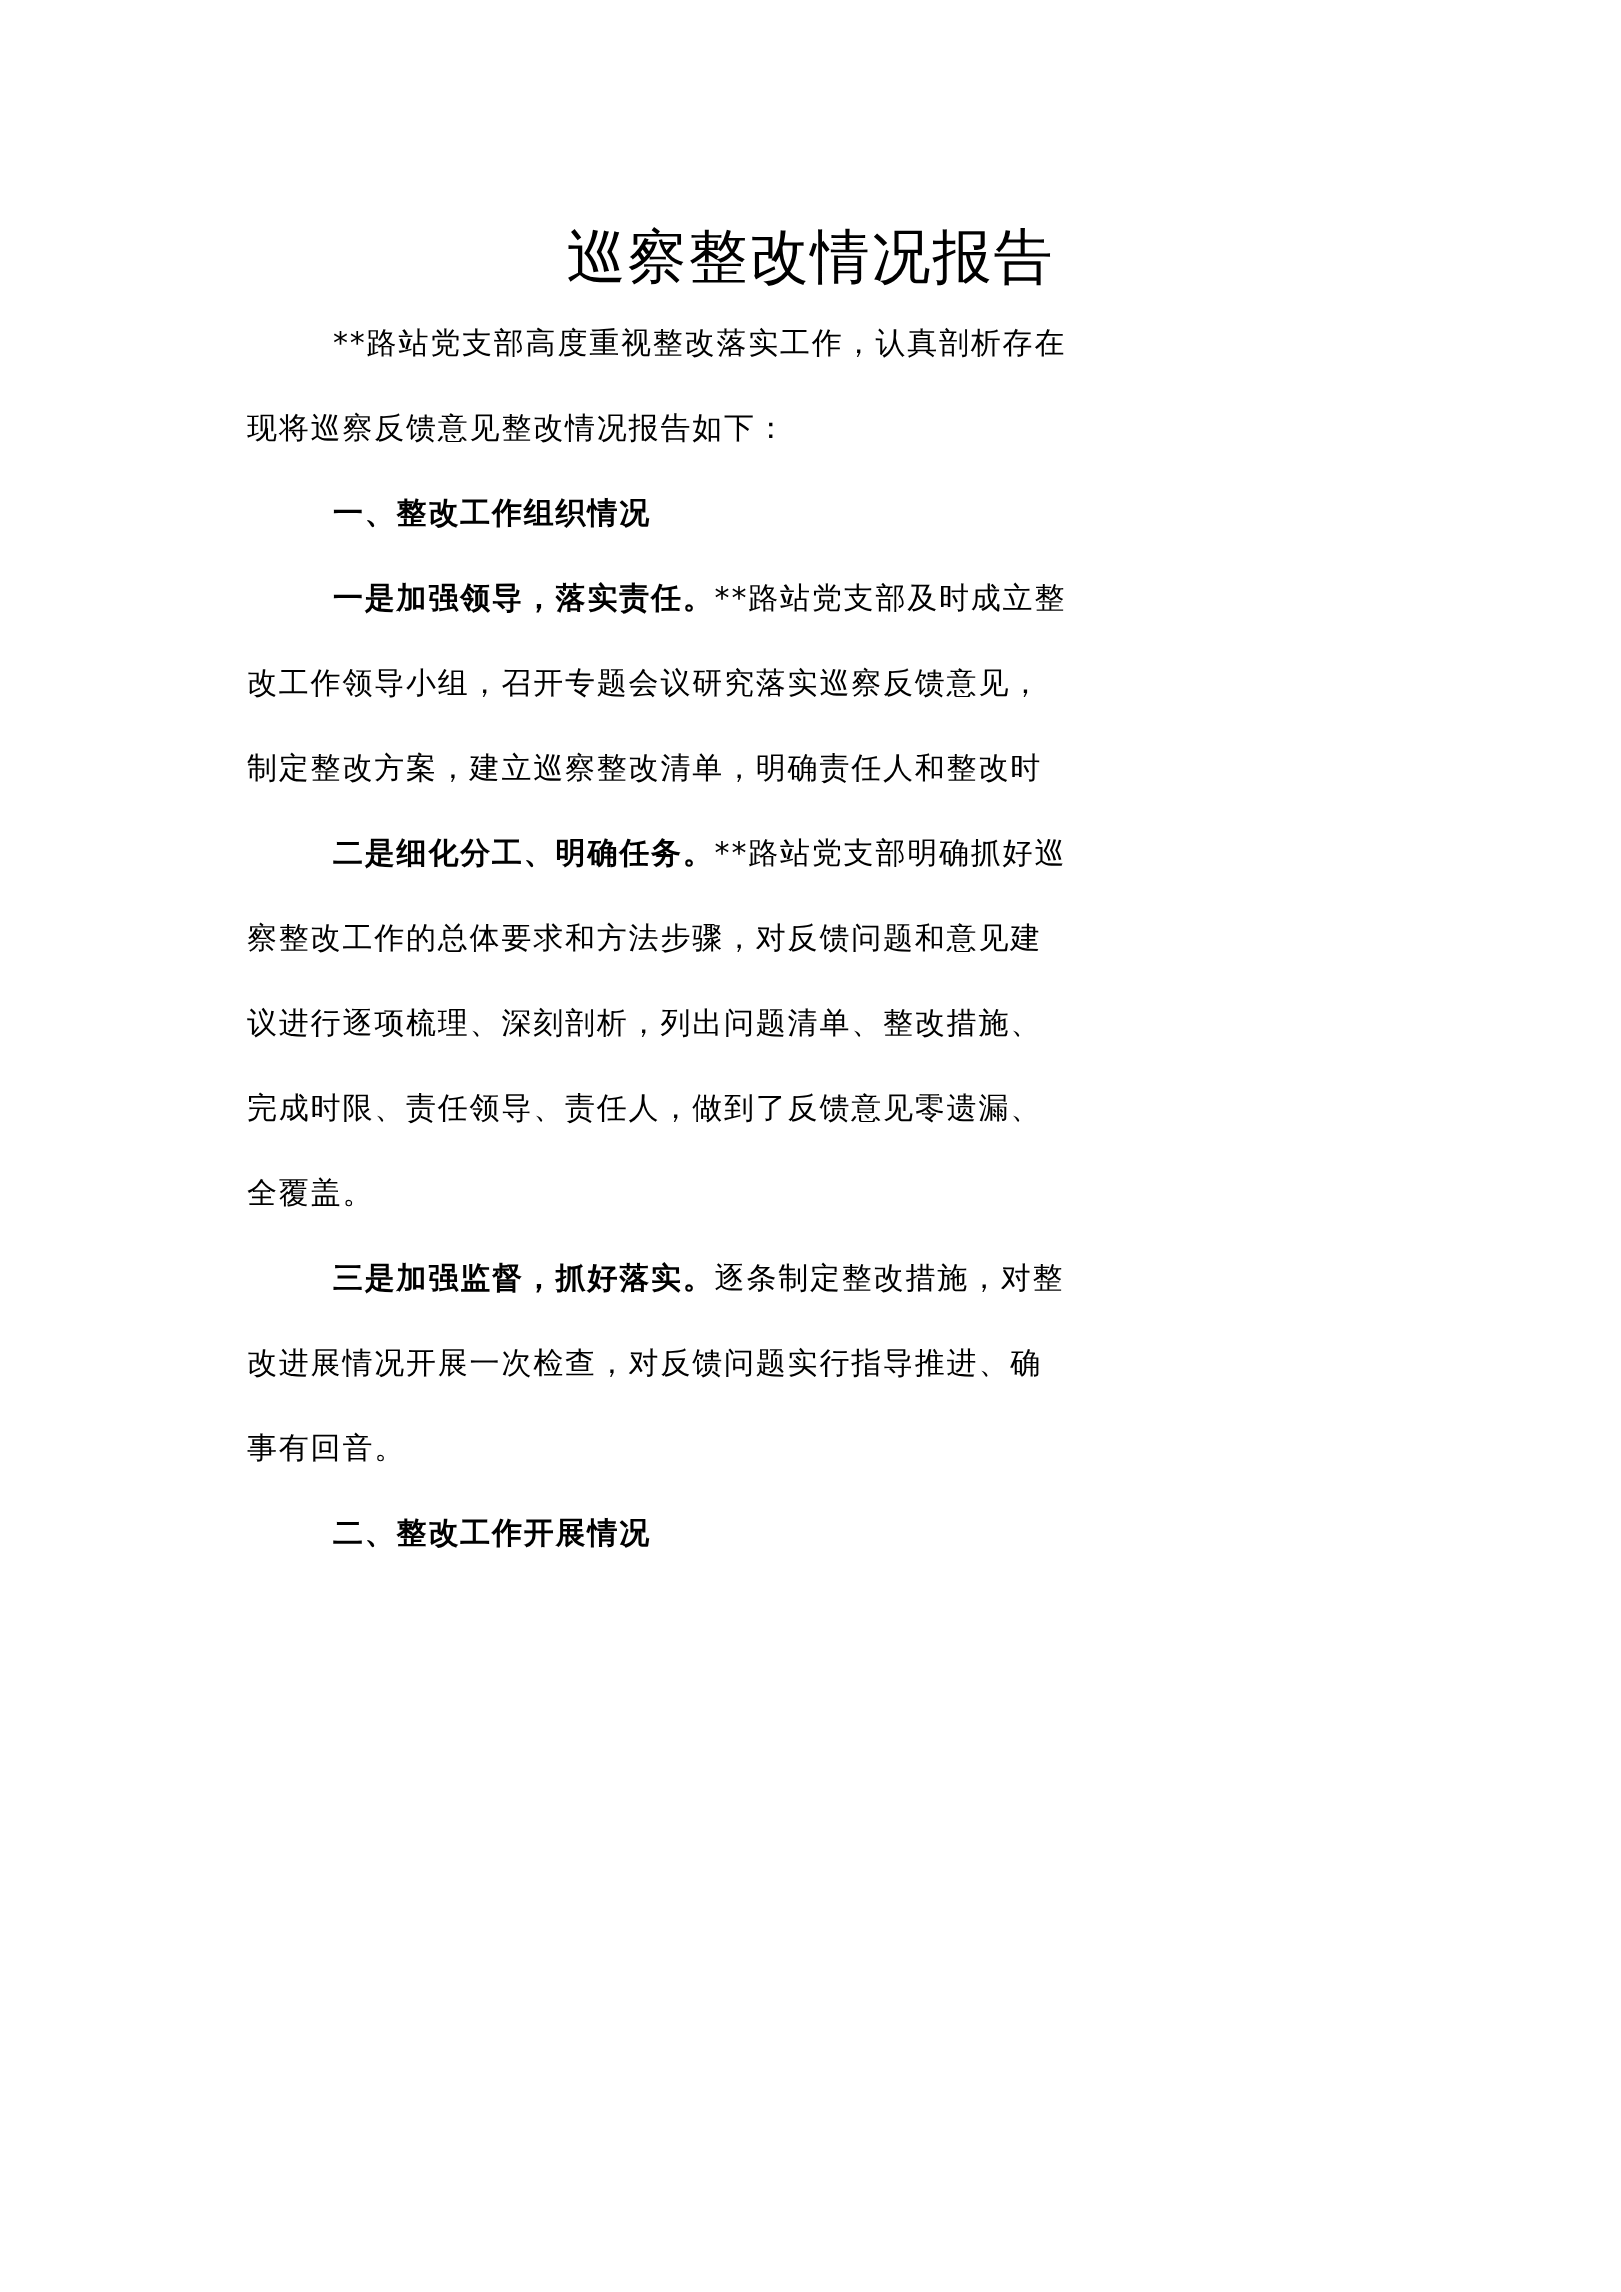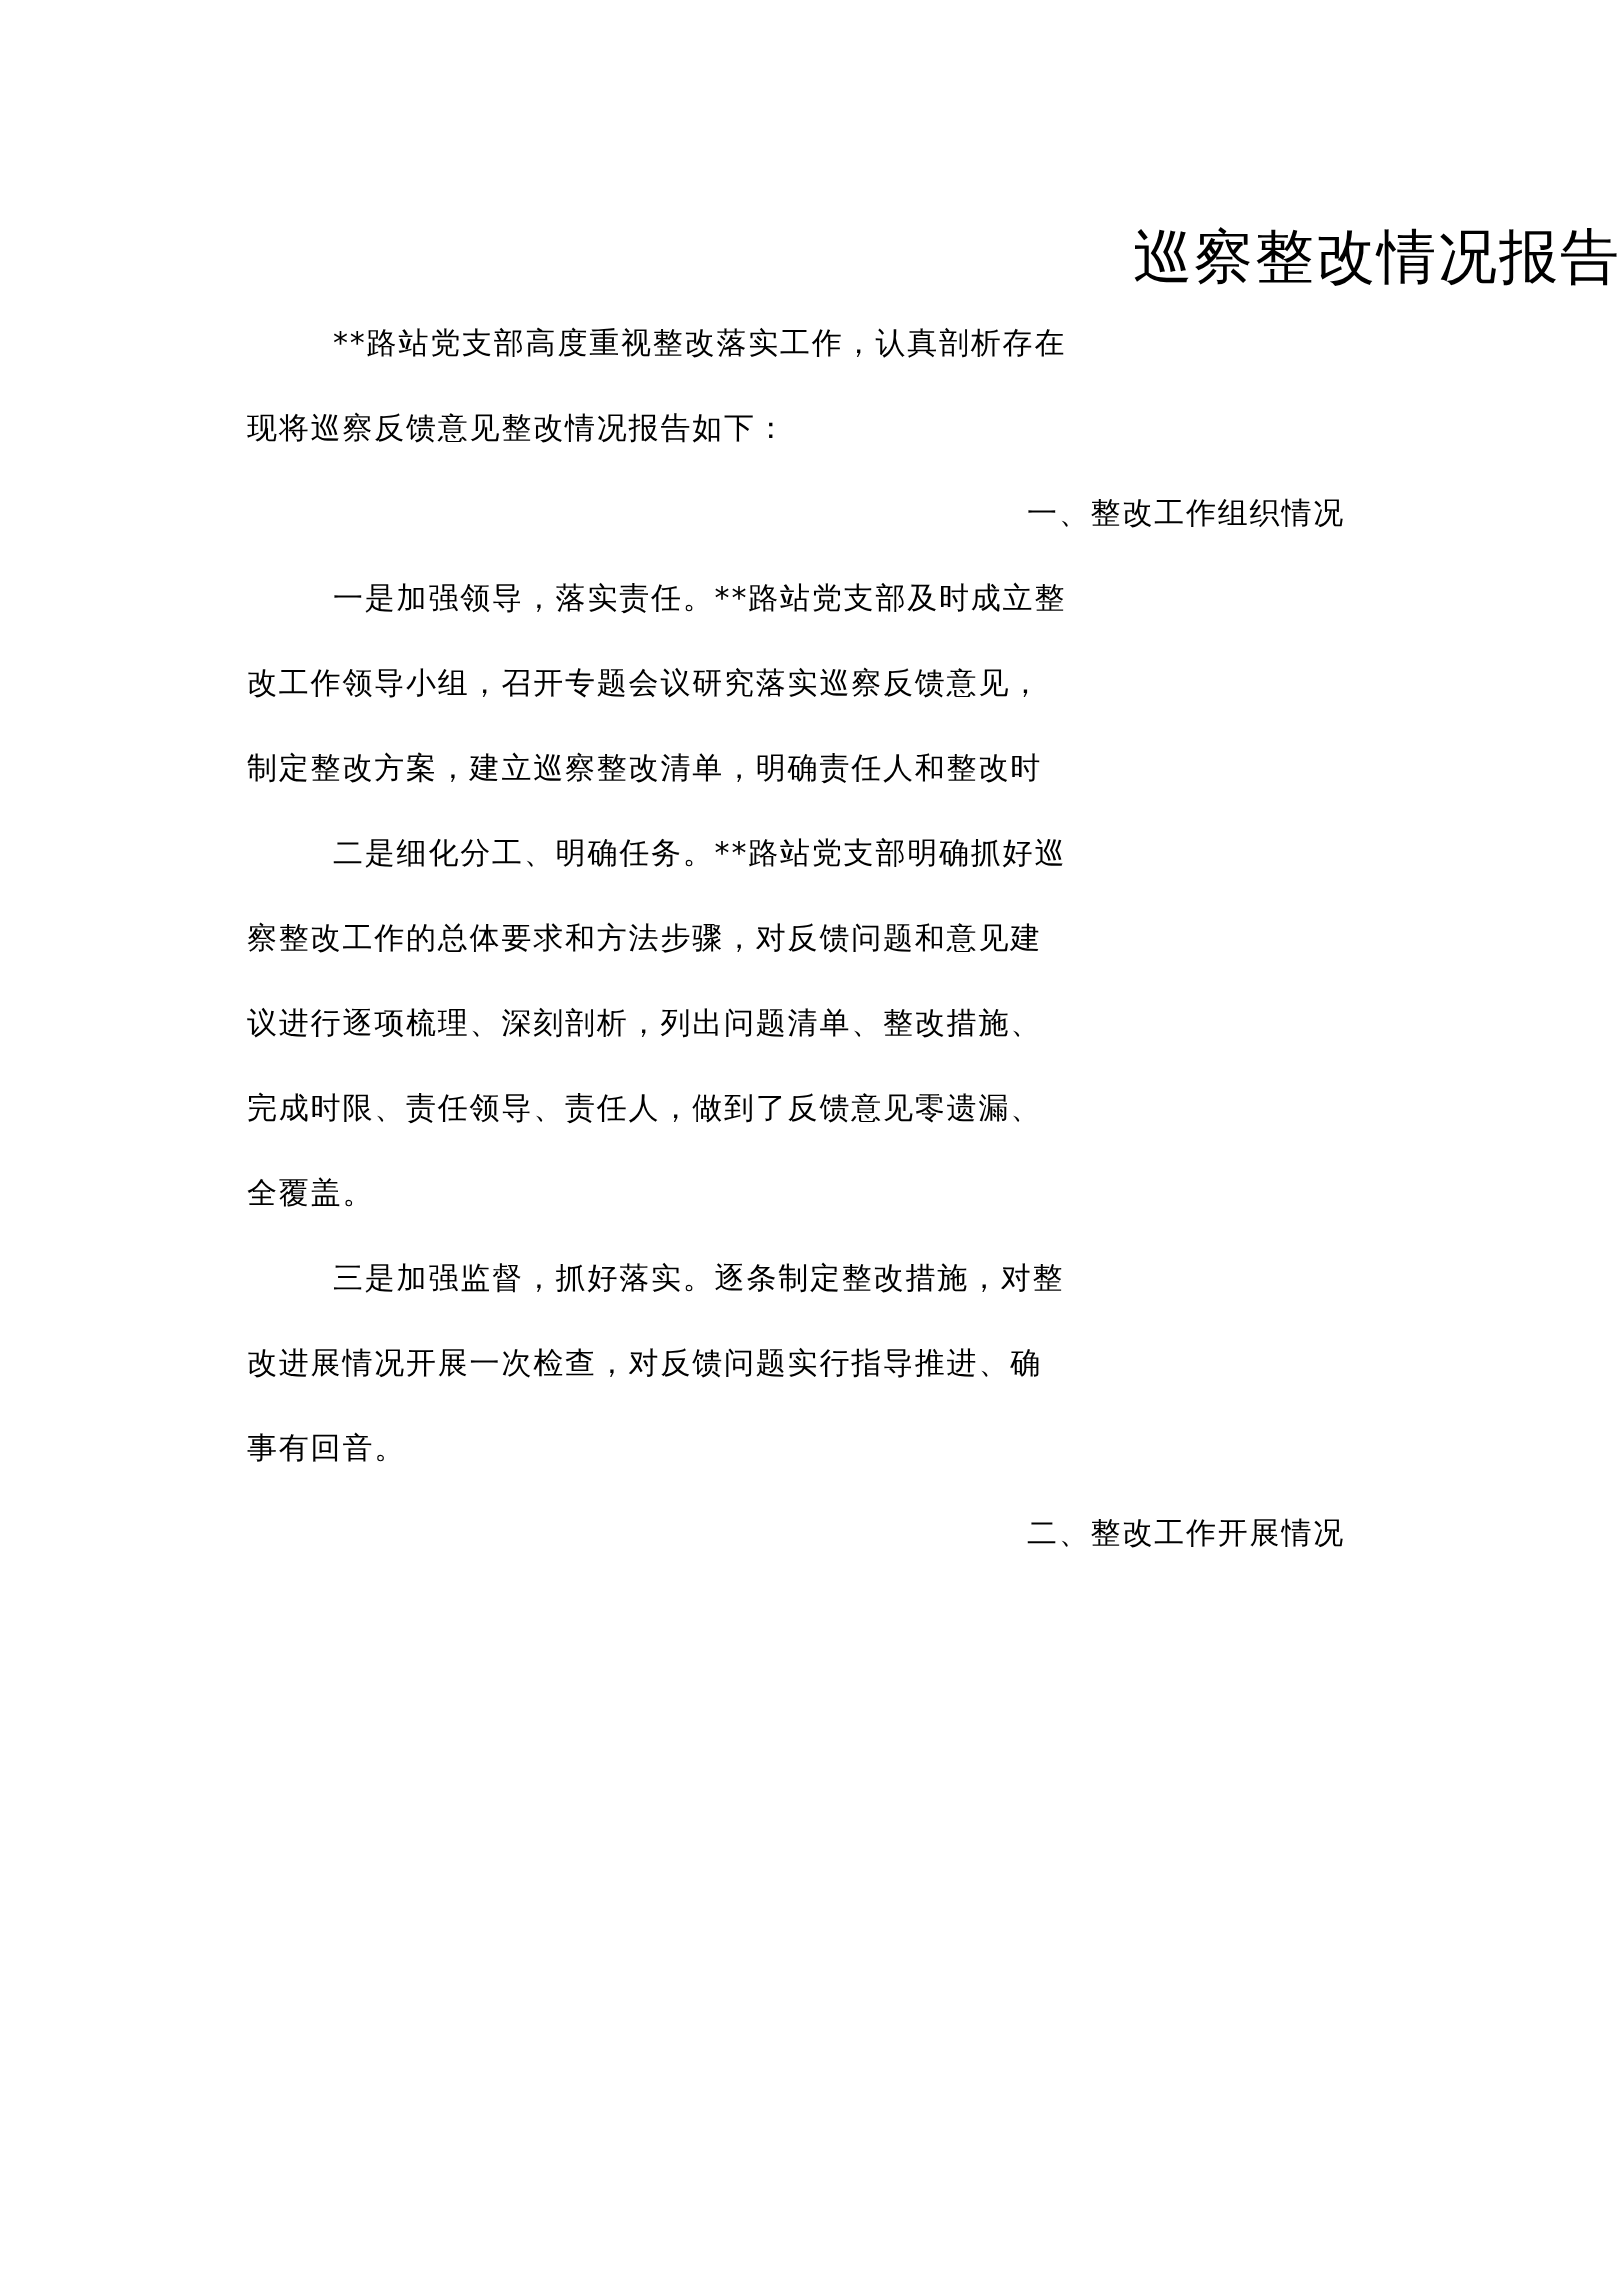--- a/index.html
+++ b/index.html
@@ -21,21 +21,21 @@
       top: 0;
       width: 1621px;
       height: 2293px;
       background: #ffffff;
     }
     .title {
       position: absolute;
       left: 0;
       width: 1621px;
       top: 218px;
-      text-align: right;
+      text-align: center;
       font-size: 59px;
       line-height: 78px;
       letter-spacing: 2px;
       font-weight: normal;
     }
     .body-block {
       position: absolute;
       left: 247px;
       top: 312px;
       width: 1098px;
@@ -44,22 +44,21 @@
       height: 85px;
       line-height: 61px;
       font-size: 30px;
       letter-spacing: 1.8px;
       white-space: nowrap;
     }
     .indent {
       padding-left: 86px;
     }
     .bold {
-      font-weight: normal;
-      text-align: right;
+      font-weight: bold;
     }
   </style>
 </head>
 <body>
 
 <div class="page">
 
   <div class="title">巡察整改情况报告</div>
 
   <div class="body-block">

